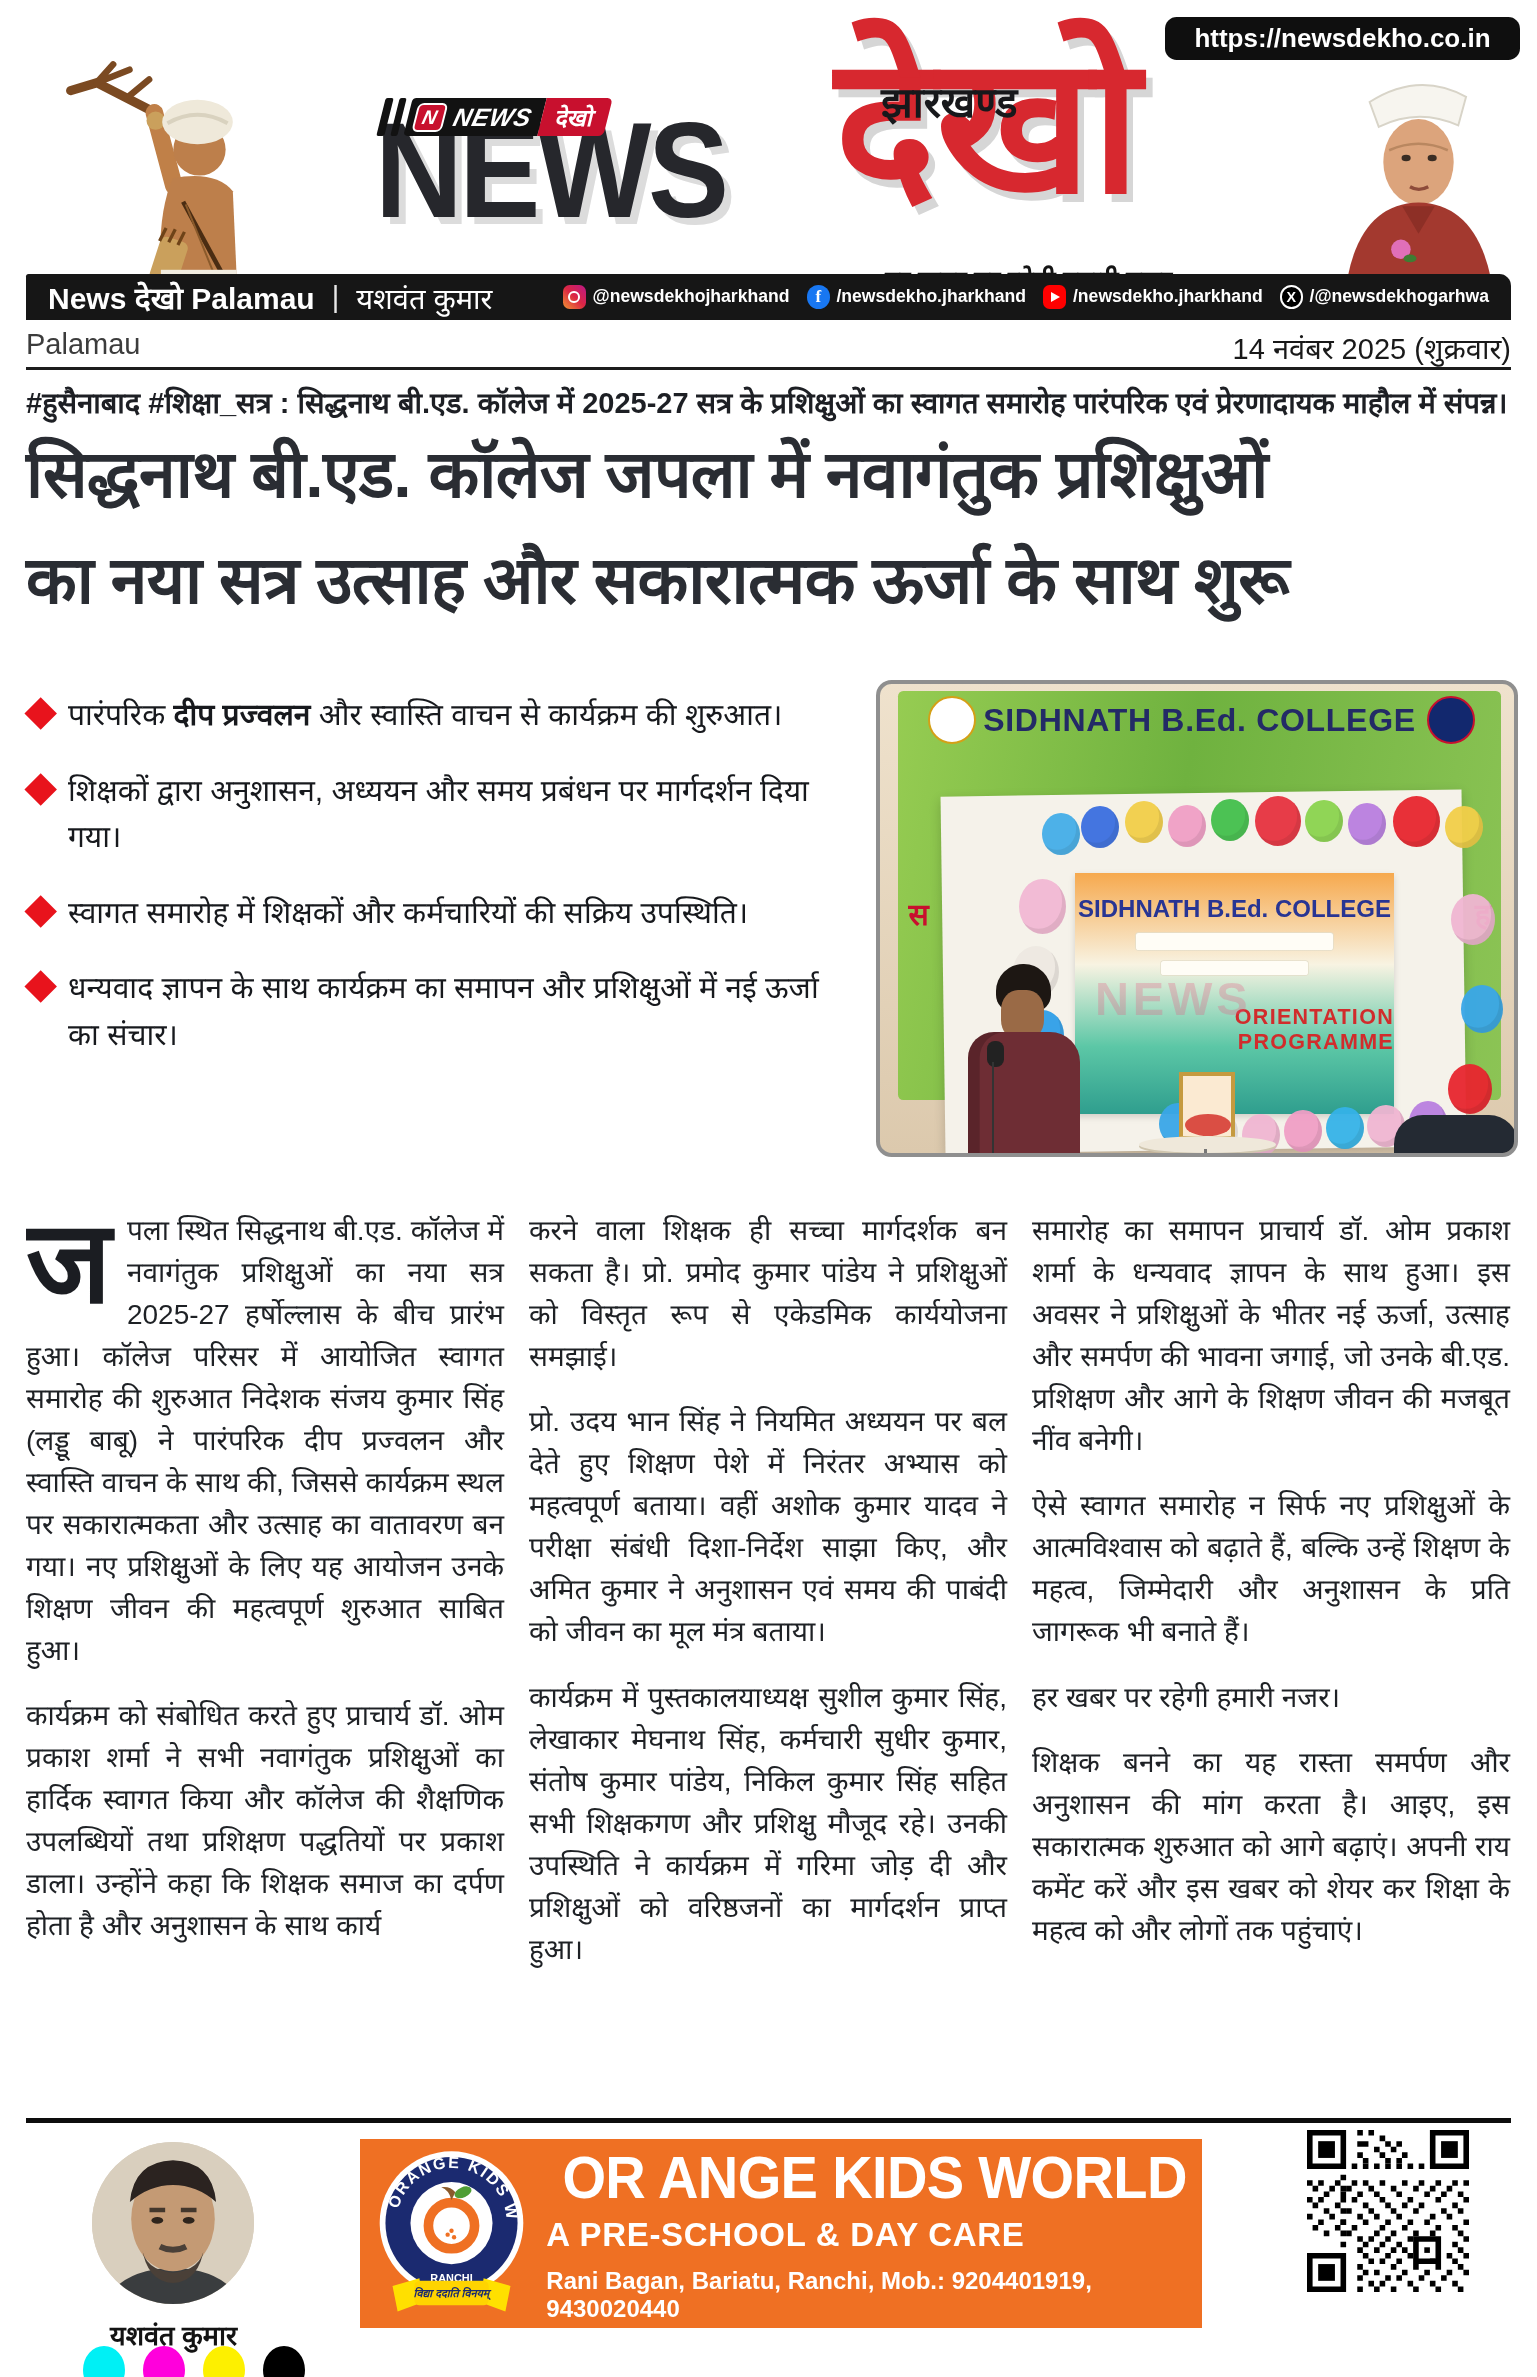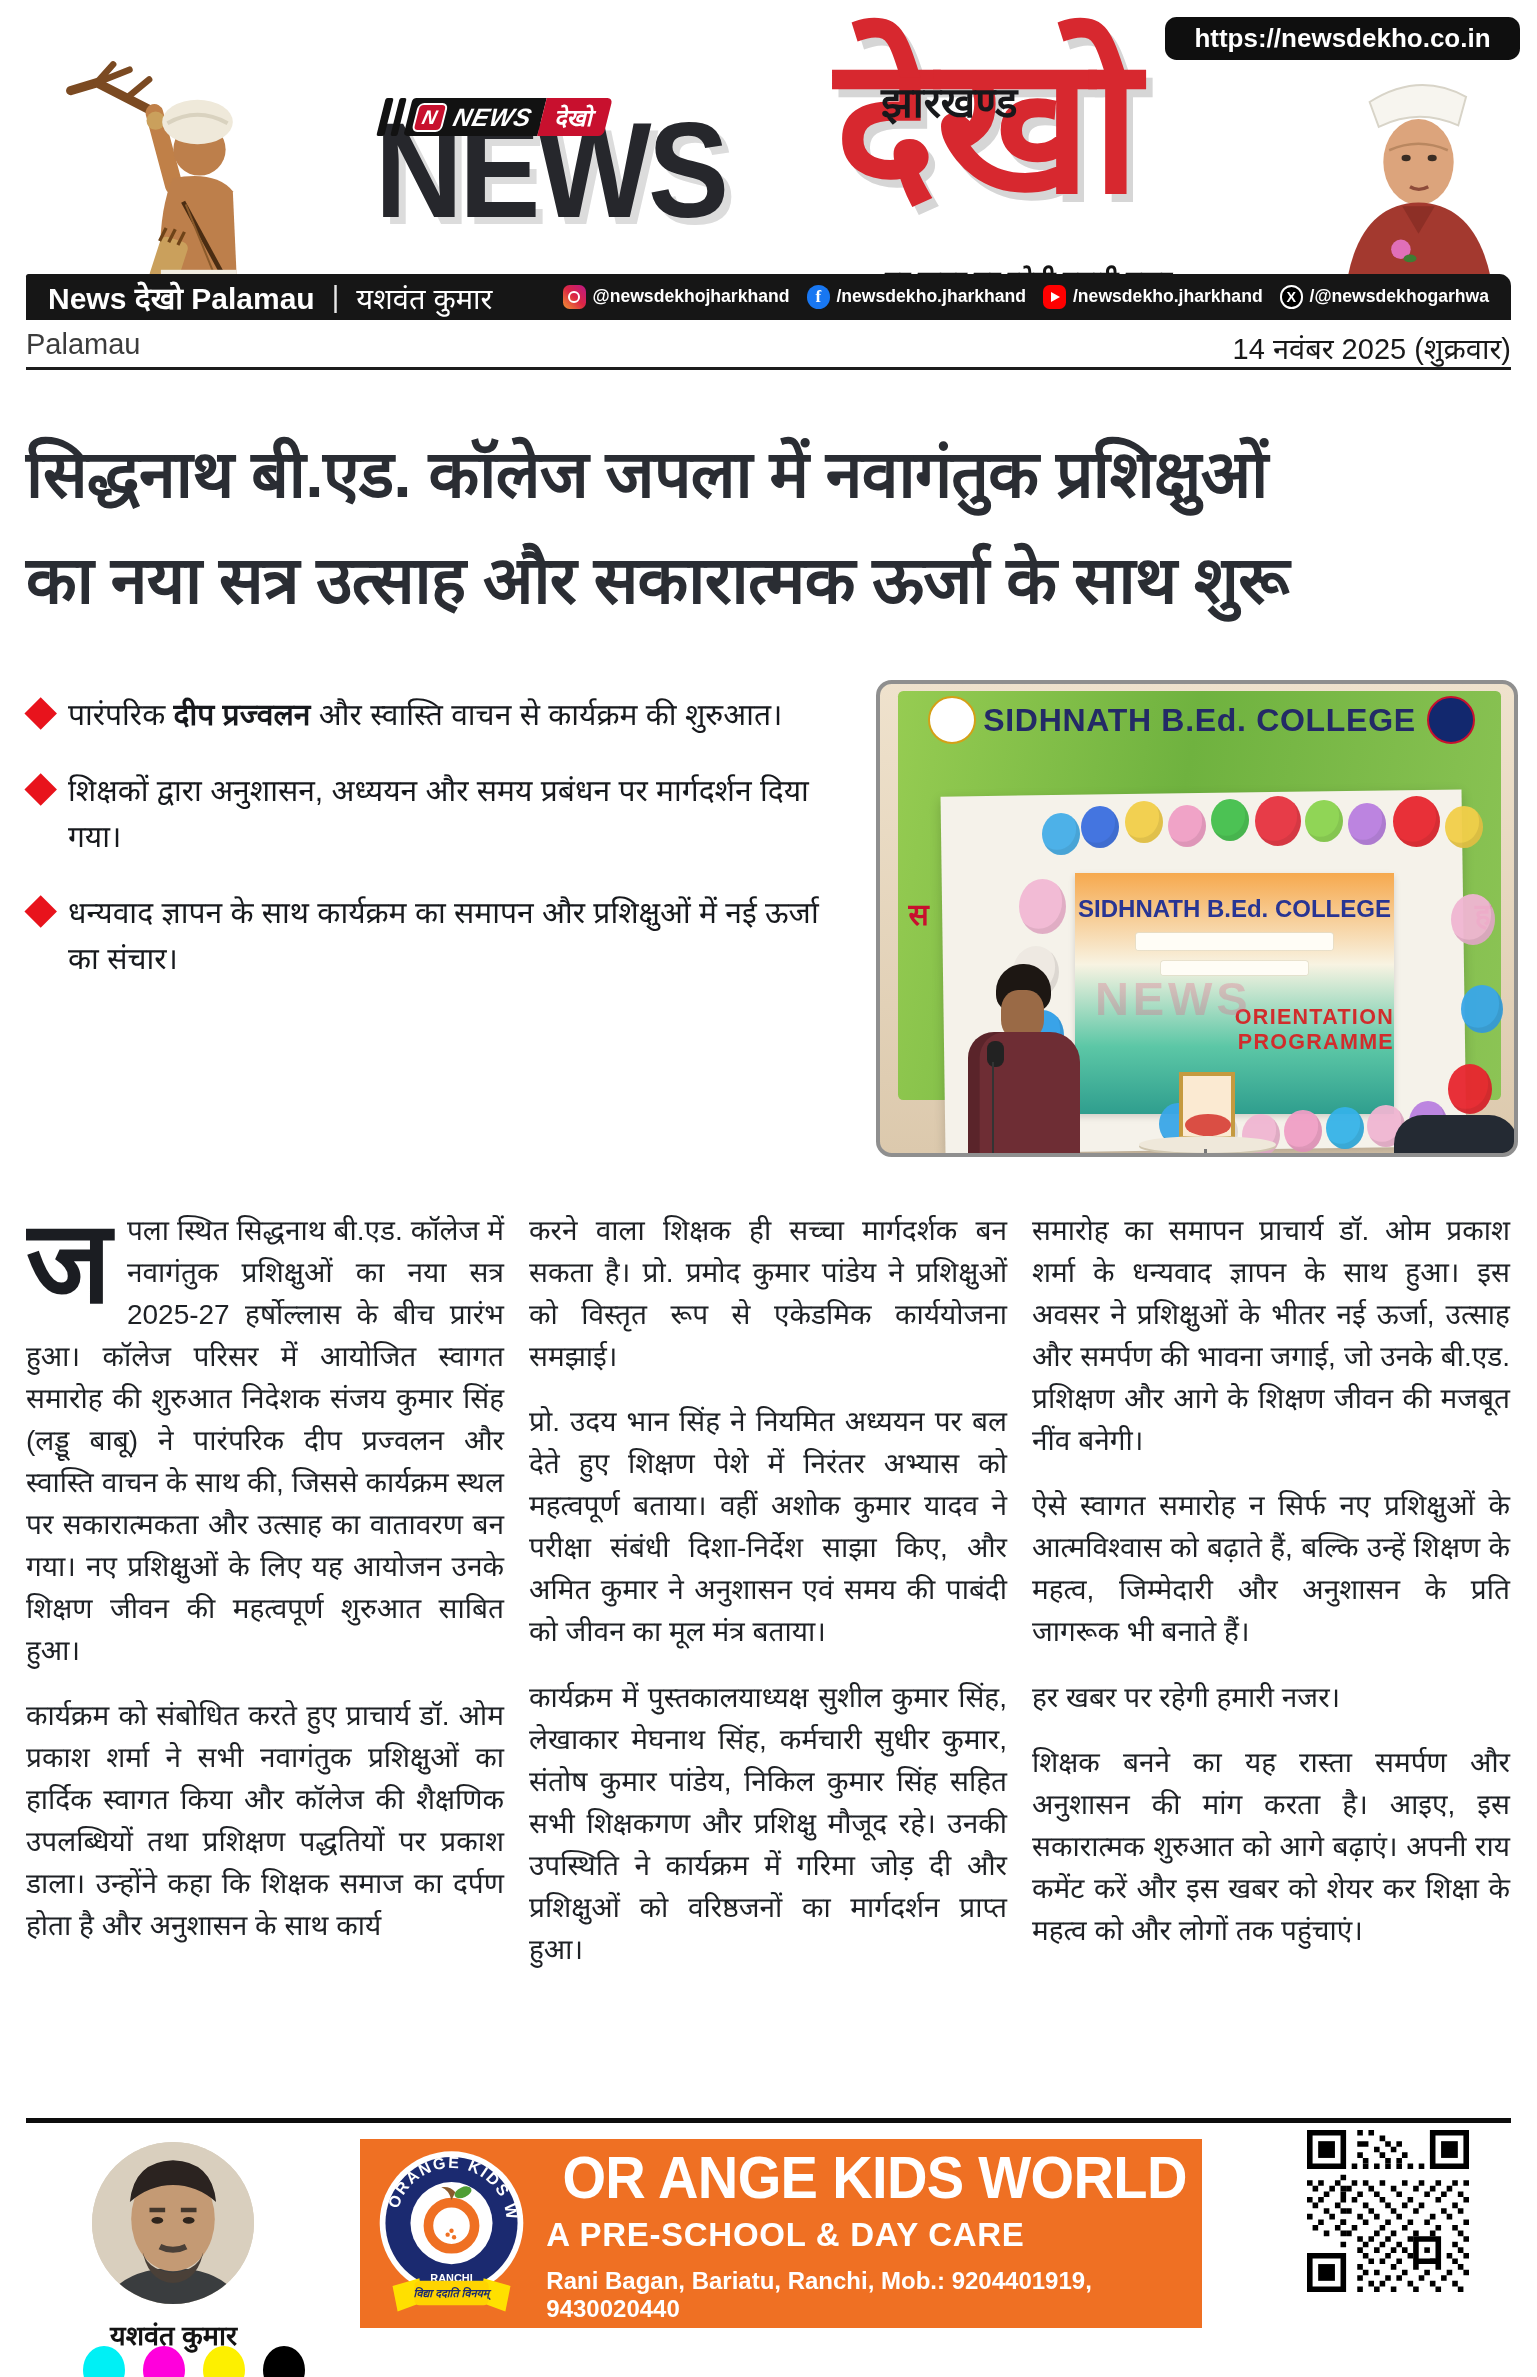--- a/index.html
+++ b/index.html
@@ -193,34 +193,39 @@
       </span>
     </span>
   </div>
 
   <div class="meta-row">
     <span class="meta-loc">Palamau</span>
     <span class="meta-date">14 नवंबर 2025 (शुक्रवार)</span>
   </div>
   <div class="rule-1"></div>
 
+  <div class="kicker">#हुसैनाबाद #शिक्षा_सत्र : सिद्धनाथ बी.एड. कॉलेज में 2025-27 सत्र के प्रशिक्षुओं का स्वागत समारोह पारंपरिक एवं प्रेरणादायक माहौल में संपन्न।</div>
 
   <div class="headline">
     <div>सिद्धनाथ बी.एड. कॉलेज जपला में नवागंतुक प्रशिक्षुओं</div>
     <div>का नया सत्र उत्साह और सकारात्मक ऊर्जा के साथ शुरू</div>
   </div>
 
   <div class="highlights">
     <div class="hl">
       <span class="dia"></span>
       <span><span>पारंपरिक </span><b>दीप प्रज्वलन</b><span> और स्वास्ति वाचन से कार्यक्रम की शुरुआत।</span></span>
     </div>
     <div class="hl">
       <span class="dia"></span>
       <span>शिक्षकों द्वारा अनुशासन, अध्ययन और समय प्रबंधन पर मार्गदर्शन दिया गया।</span>
+    </div>
+    <div class="hl">
+      <span class="dia"></span>
+      <span>स्वागत समारोह में शिक्षकों और कर्मचारियों की सक्रिय उपस्थिति।</span>
     </div>
     <div class="hl">
       <span class="dia"></span>
       <span>धन्यवाद ज्ञापन के साथ कार्यक्रम का समापन और प्रशिक्षुओं में नई ऊर्जा का संचार।</span>
     </div>
   </div>
 
   <div class="photo">
     <div class="p-green">
       <div class="p-logo-l"></div>

